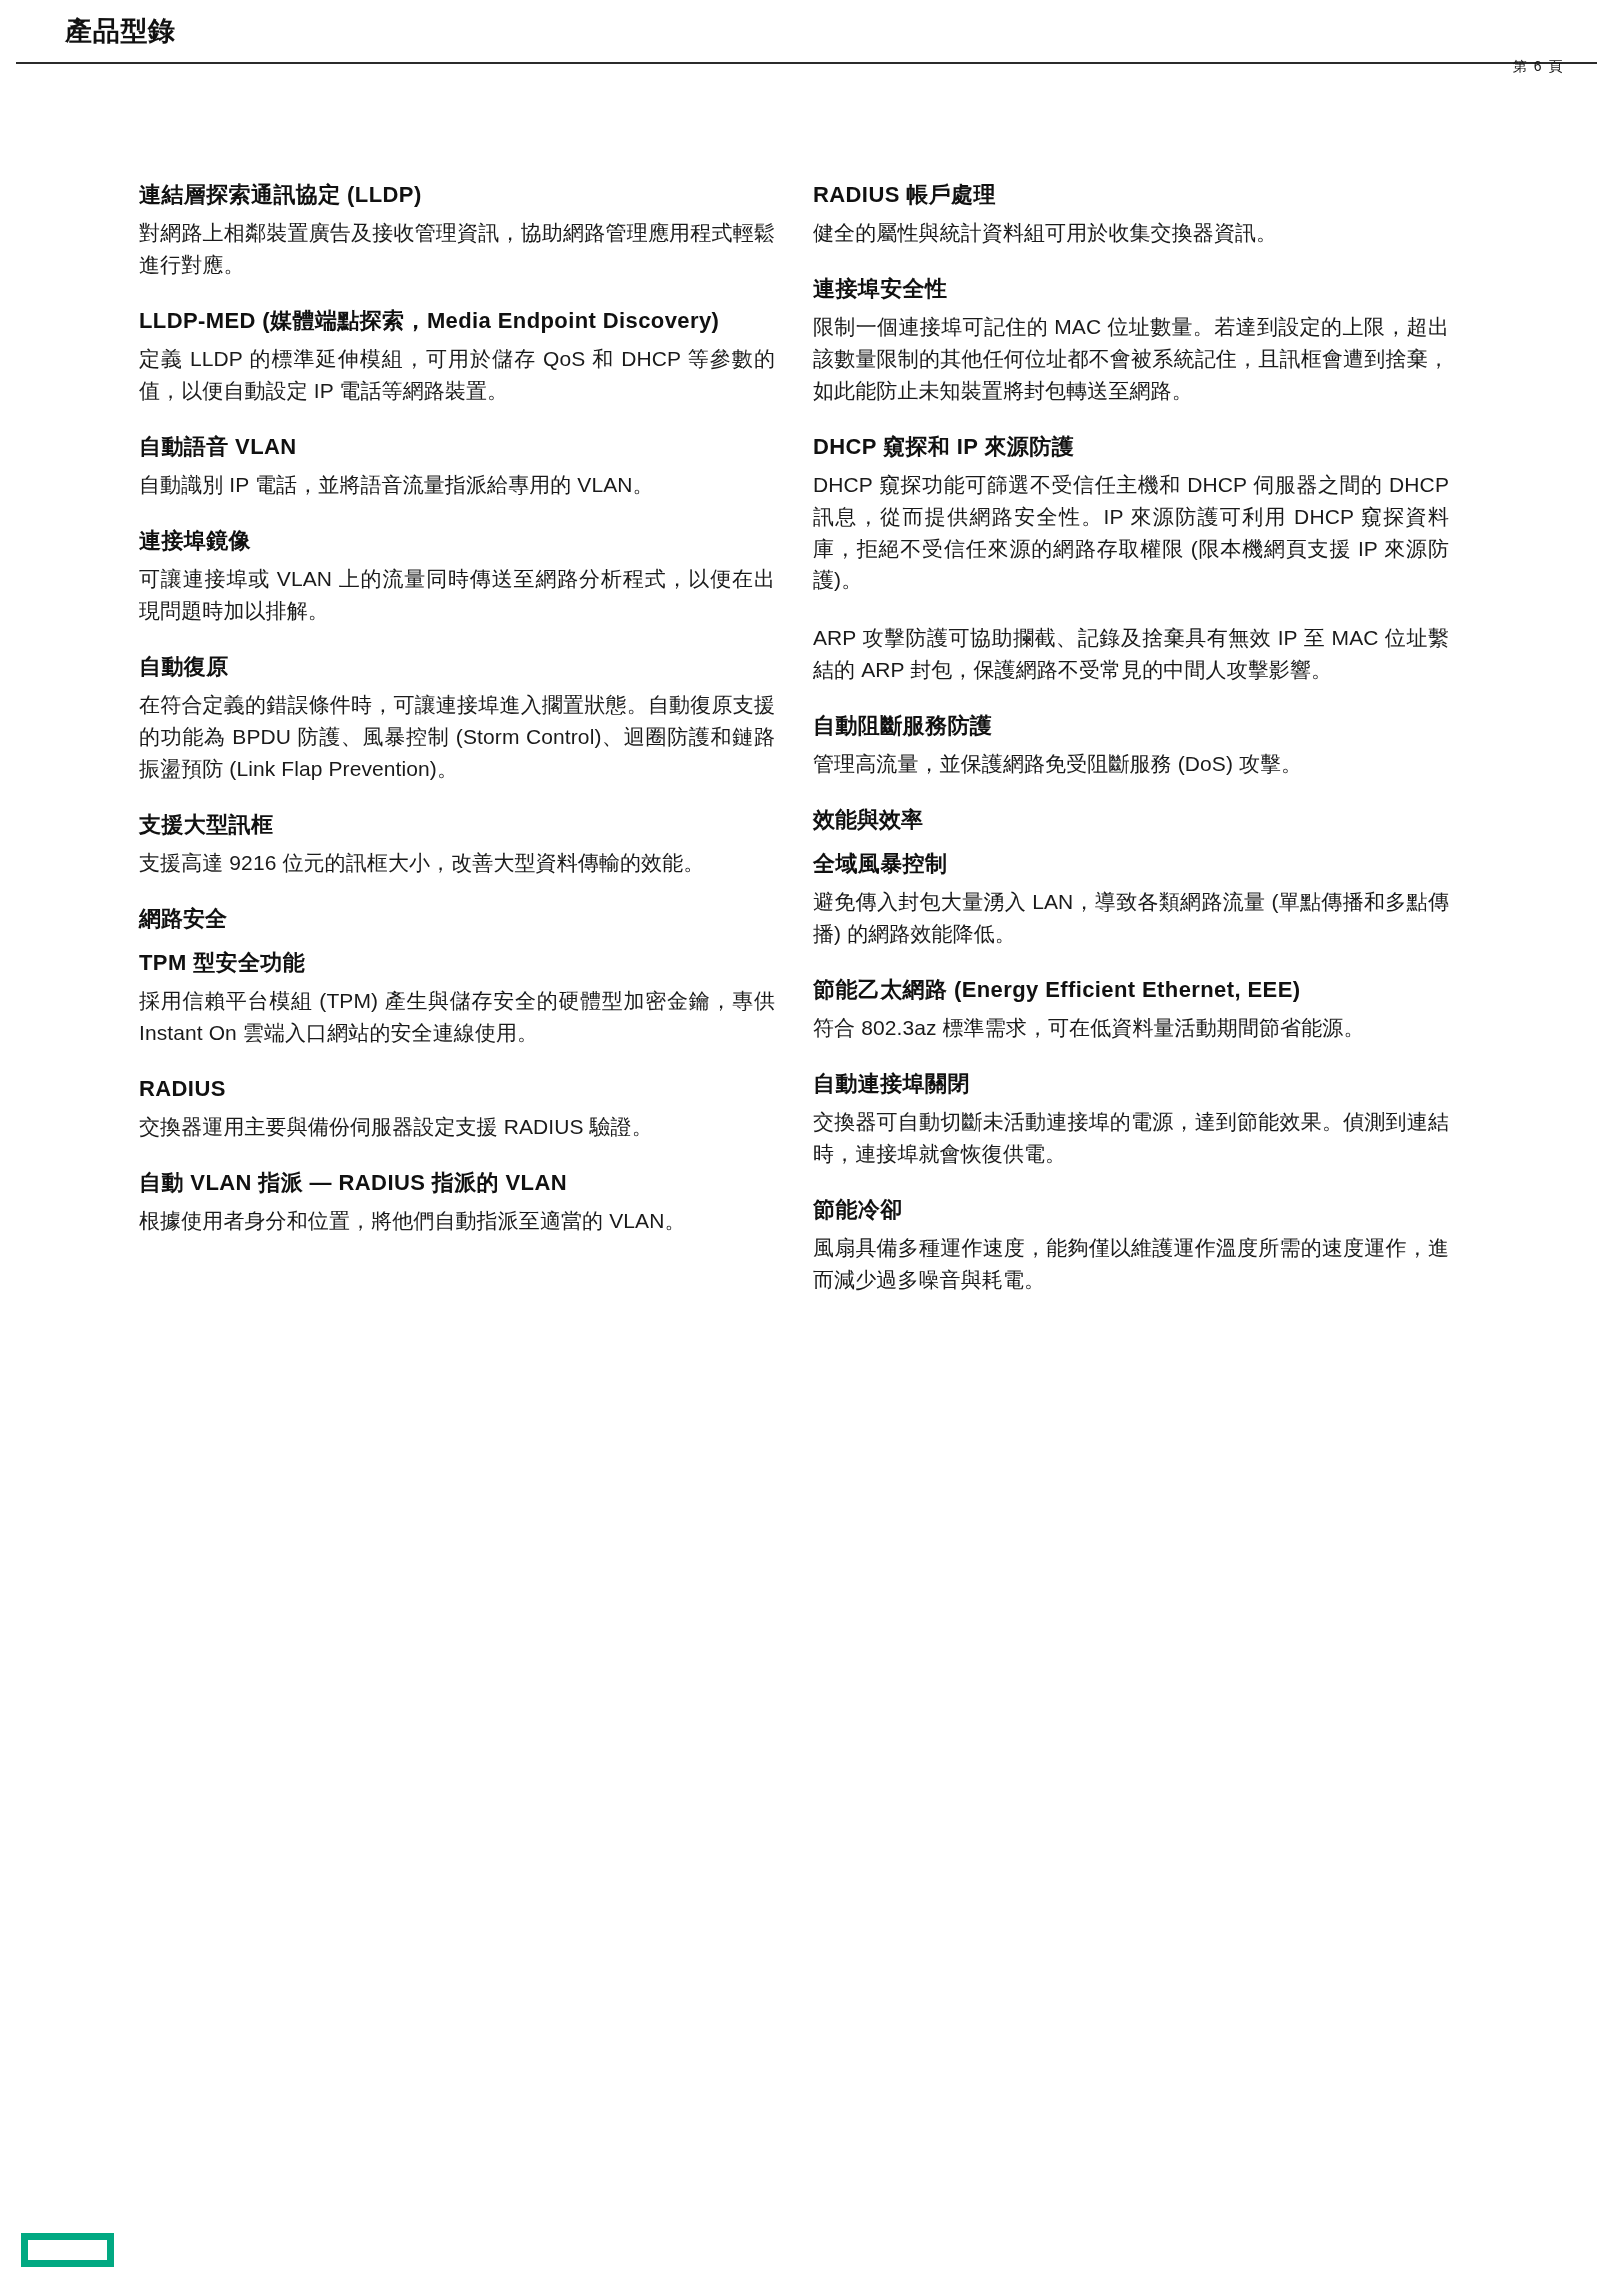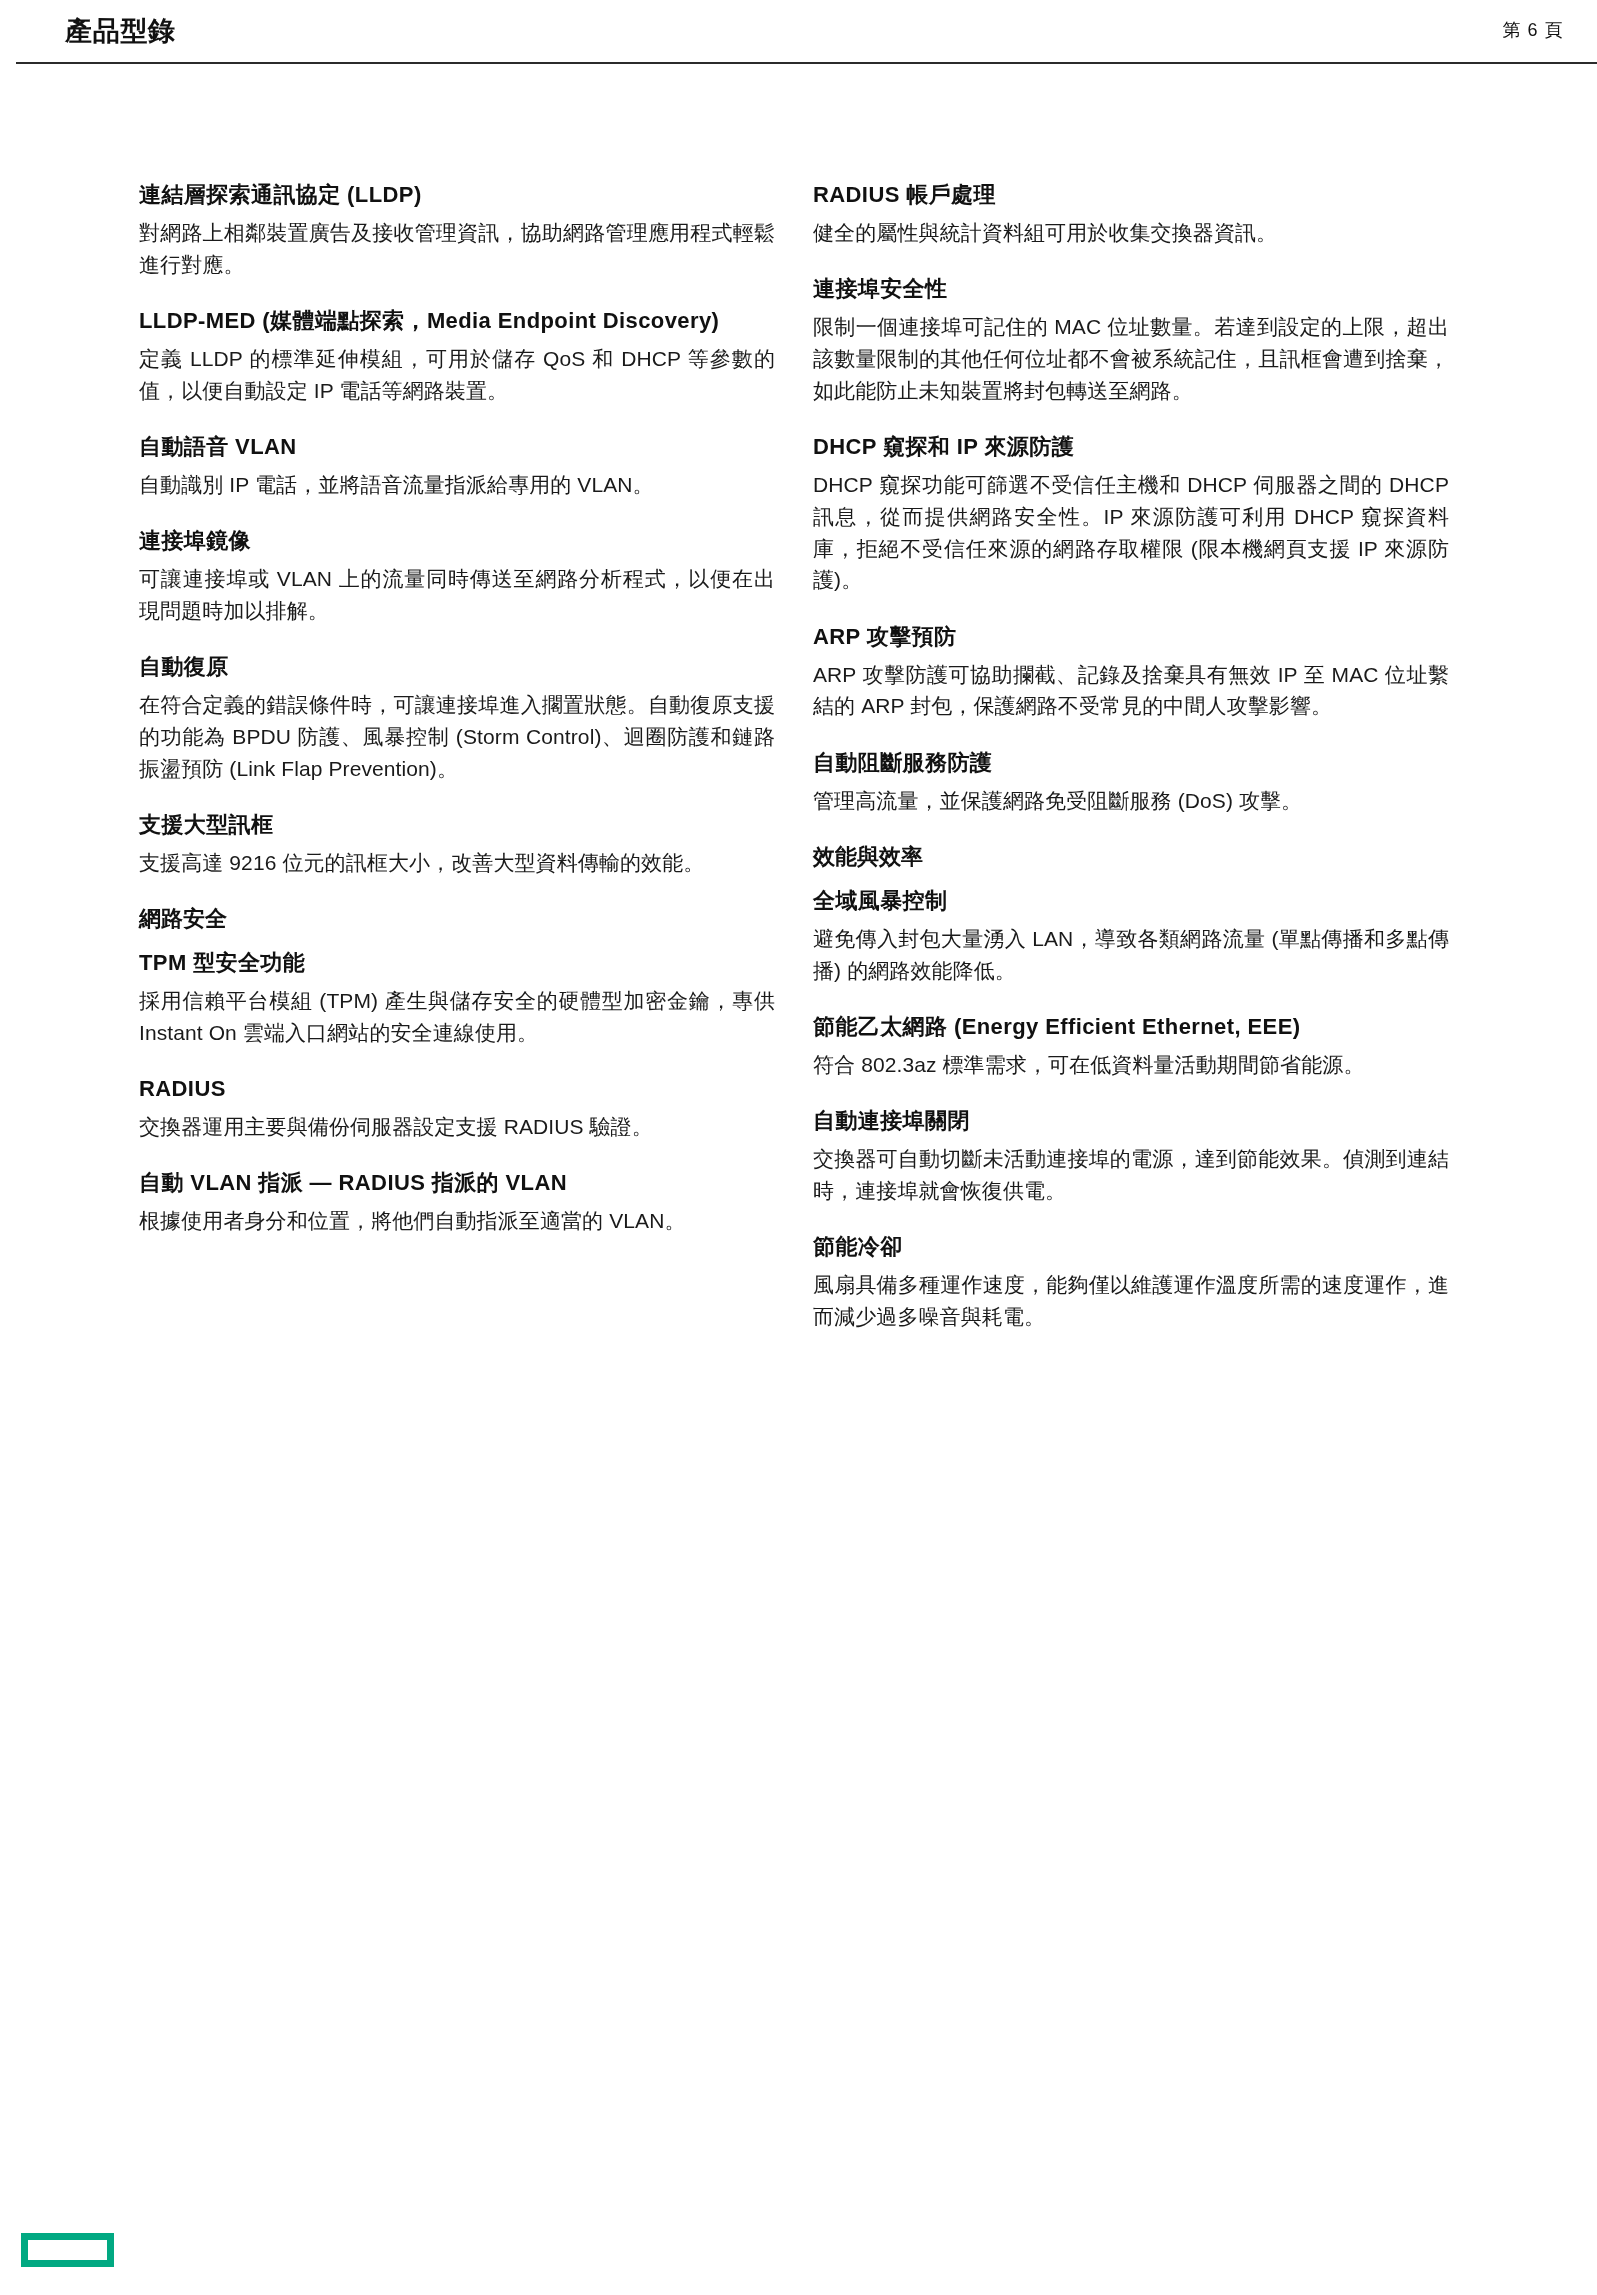--- a/index.html
+++ b/index.html
@@ -36,24 +36,25 @@
     border-bottom: 2.1px solid #2b2b2b;
   }
   .header-title {
     font-size: 27px;
     font-weight: bold;
     letter-spacing: 0.7px;
     padding-top: 12.7px;
     color: #111111;
   }
   .header-page {
-    font-size: 18px;
+    font-size: 14px;
     padding-top: 18.4px;
     color: #111111;
     letter-spacing: 1.4px;
+    margin-top: 40px;
   }
   .header-page .num {
     padding: 0 5.7px;
   }
   
   .content {
     position: absolute;
     top: 180px;
     left: 139px;
     width: 1343px;
@@ -183,21 +184,20 @@
         <h3 class="heading">連接埠安全性</h3>
         <p class="para">限制一個連接埠可記住的 MAC 位址數量。若達到設定的上限，超出該數量限制的其他任何位址都不會被系統記住，且訊框會遭到捨棄，如此能防止未知裝置將封包轉送至網路。</p>
       </div>
 
       <div class="block">
         <h3 class="heading">DHCP 窺探和 IP 來源防護</h3>
         <p class="para">DHCP 窺探功能可篩選不受信任主機和 DHCP 伺服器之間的 DHCP 訊息，從而提供網路安全性。IP 來源防護可利用 DHCP 窺探資料庫，拒絕不受信任來源的網路存取權限 (限本機網頁支援 IP 來源防護)。</p>
       </div>
 
       <div class="block">
-        <h3 class="heading">ARP 攻擊預防</h3>
         <p class="para">ARP 攻擊防護可協助攔截、記錄及捨棄具有無效 IP 至 MAC 位址繫結的 ARP 封包，保護網路不受常見的中間人攻擊影響。</p>
       </div>
 
       <div class="block">
         <h3 class="heading">自動阻斷服務防護</h3>
         <p class="para">管理高流量，並保護網路免受阻斷服務 (DoS) 攻擊。</p>
       </div>
 
       <div class="block tight">
         <h3 class="section-title">效能與效率</h3>

